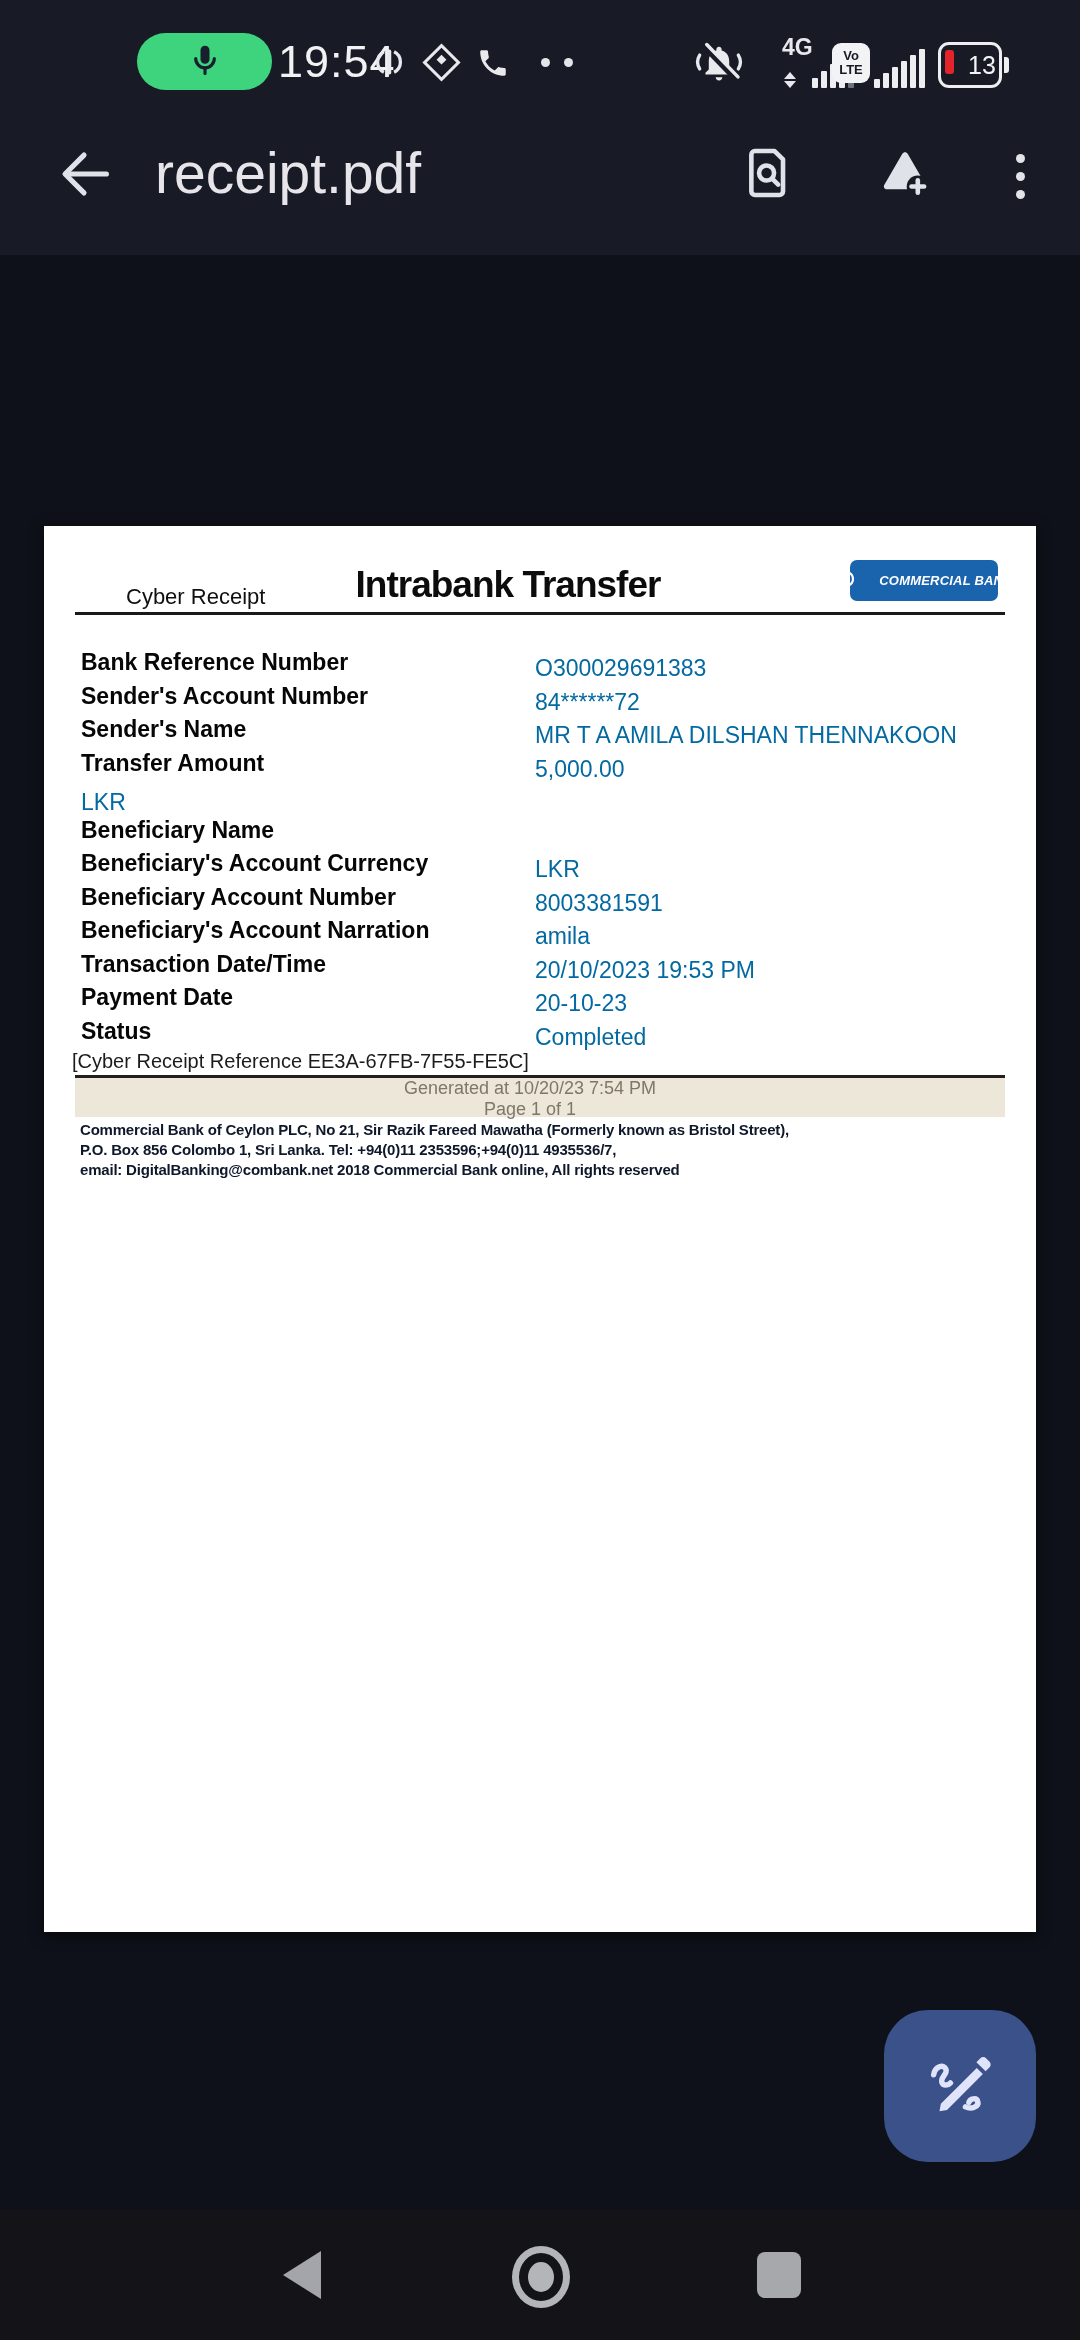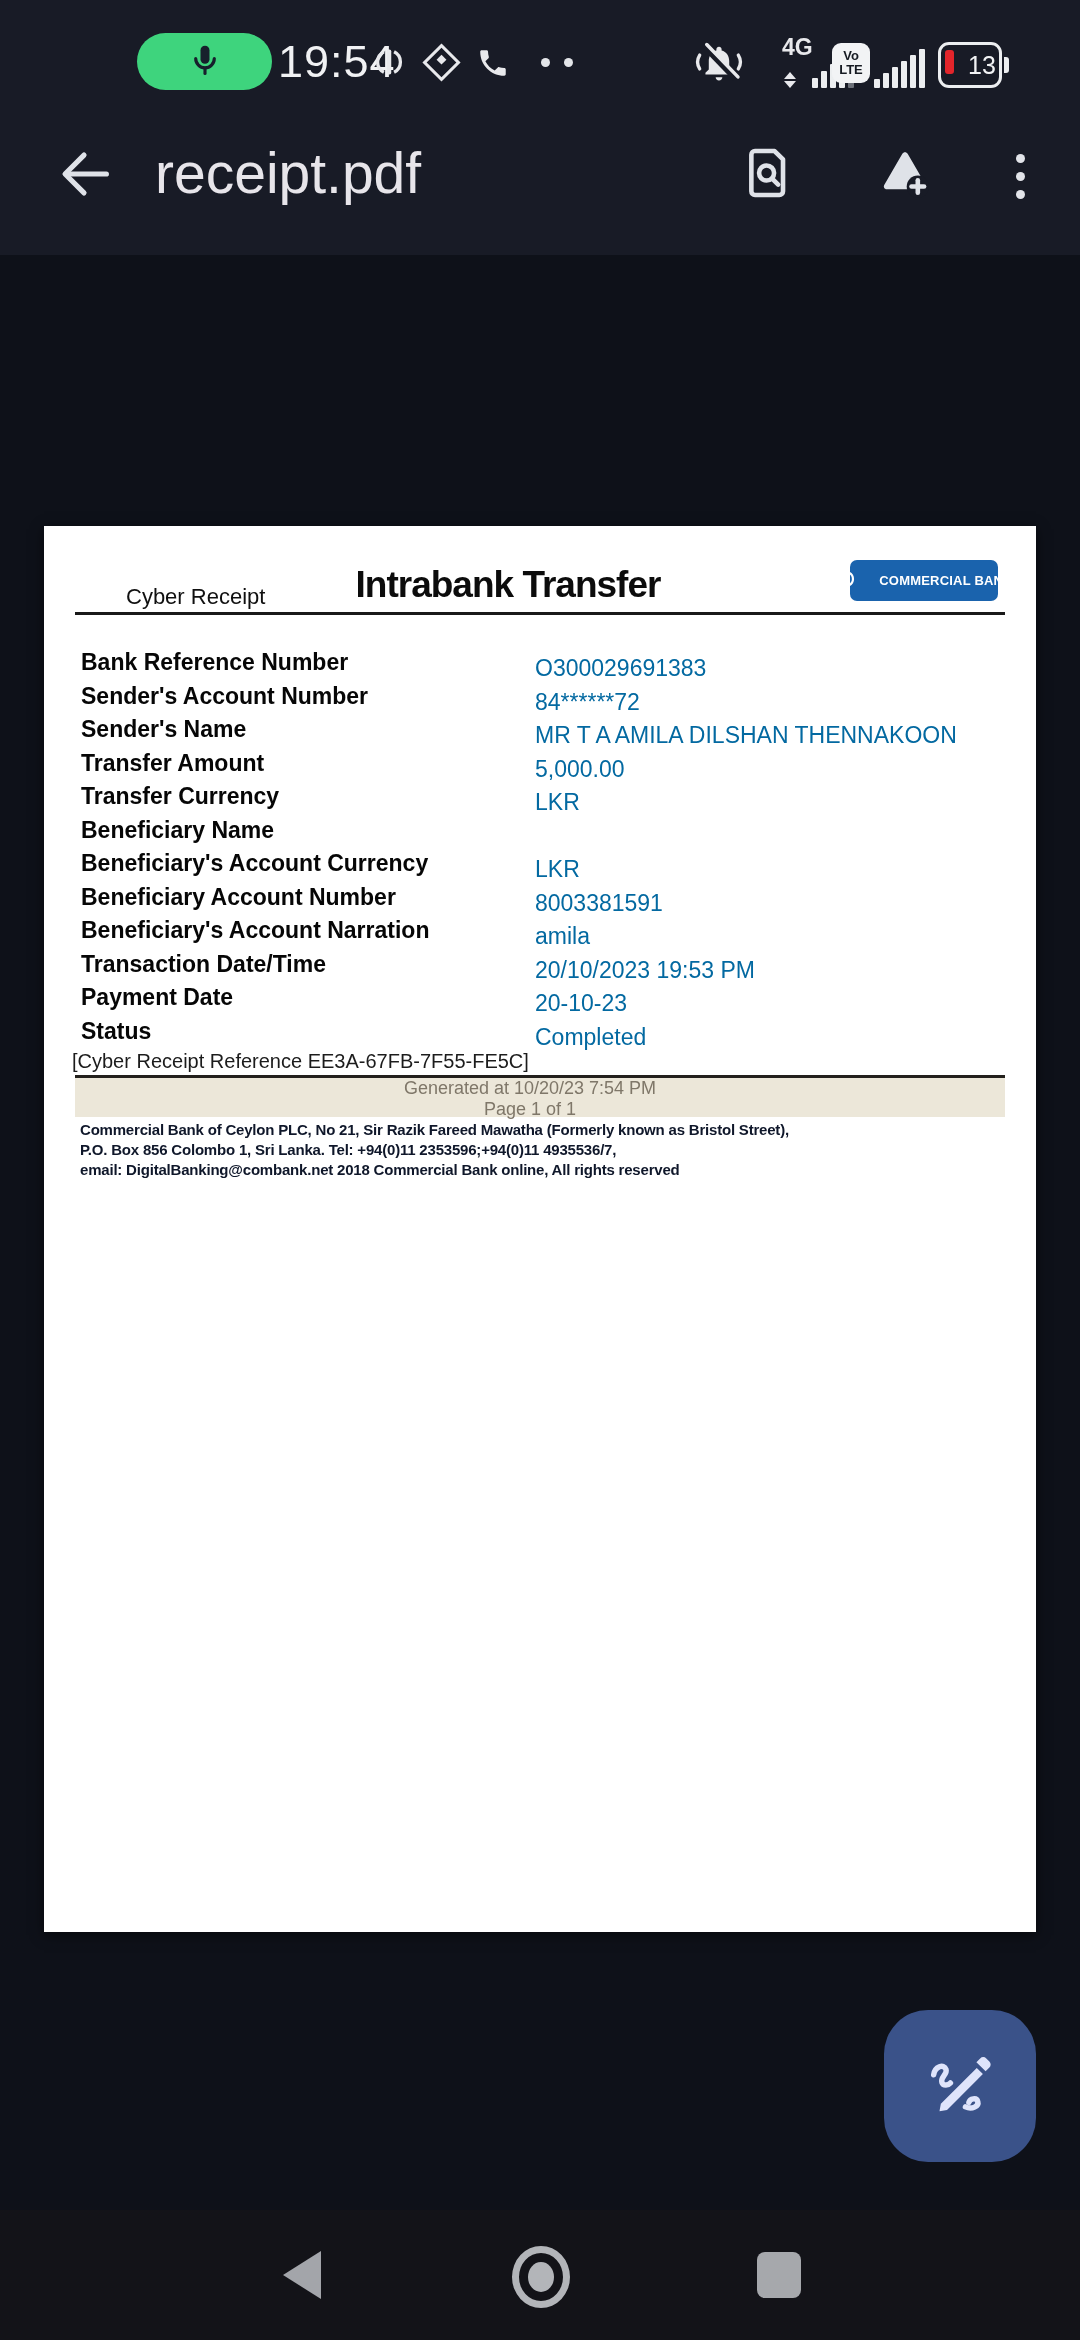--- a/index.html
+++ b/index.html
@@ -48,21 +48,21 @@
   .appbar-title{position:absolute;left:155px;top:140px;font-size:57px;font-weight:400;color:#e7e5ea;}
   .find-btn{left:736px;top:142px;width:66px;height:66px;}
   .drive-btn{left:872px;top:142px;width:66px;height:66px;}
   .menu-btn{left:996px;top:144px;width:48px;height:64px;flex-direction:column;gap:9px;}
   .menu-btn i{width:9px;height:9px;border-radius:50%;background:#e2e4e9;display:block;}
 
   
   .page{position:absolute;left:44px;top:526px;width:992px;height:1406px;background:#ffffff;box-shadow:0 3px 12px rgba(0,0,0,.55);}
   .doc-label{position:absolute;left:82px;top:58px;font-size:22px;color:#101010;}
   .doc-title{position:absolute;left:464px;top:38px;transform:translateX(-50%);font-size:37px;font-weight:700;letter-spacing:-1px;color:#0c0c0c;white-space:nowrap;}
-  .banklogo{position:absolute;left:806px;top:34px;width:148px;height:41px;background:#1a63ad;border-radius:7px;display:flex;align-items:center;justify-content:center;gap:22px;}
+  .banklogo{position:absolute;left:806px;top:34px;width:148px;height:41px;background:#1a63ad;border-radius:7px;display:flex;align-items:center;justify-content:center;gap:22px;font-style:italic;}
   .banklogo .logo-text{font-size:13px;font-weight:700;color:#ffffff;letter-spacing:.2px;white-space:nowrap;}
   .rule1{position:absolute;left:31px;top:86px;width:930px;height:3px;background:#191919;}
   .rows{position:absolute;left:37px;top:120px;width:930px;}
   .row{display:flex;align-items:center;height:33.5px;}
   .row .lbl{width:454px;font-size:23px;font-weight:700;color:#060606;}
   .row .val{font-size:23px;color:#0369a1;margin-top:12px;}
   .ref-note{position:absolute;left:28px;top:524px;font-size:20px;color:#1c1c1c;}
   .rule2{position:absolute;left:31px;top:549px;width:930px;height:3px;background:#23201c;}
   .gen-bar{position:absolute;left:31px;top:552px;width:930px;height:39px;background:#ece7d9;display:flex;justify-content:space-between;align-items:center;box-sizing:border-box;padding:0 28px 0 8px;font-size:18px;color:#7f7769;flex-direction:column;}
   .footer{position:absolute;left:36px;top:594px;font-size:15px;font-weight:700;color:#0f172a;line-height:20px;letter-spacing:-.2px;white-space:nowrap;}
@@ -225,21 +225,20 @@
       </div>
     <div class="row">
         <span class="lbl">Sender's Name</span>
         <span class="val">MR T A AMILA DILSHAN THENNAKOON</span>
       </div>
     <div class="row">
         <span class="lbl">Transfer Amount</span>
         <span class="val">5,000.00</span>
       </div>
     <div class="row">
-        <span class="lbl">Transfer Currency</span>
         <span class="val">LKR</span>
       </div>
     <div class="row">
         <span class="lbl">Beneficiary Name</span>
       </div>
     <div class="row">
         <span class="lbl">Beneficiary's Account Currency</span>
         <span class="val">LKR</span>
       </div>
     <div class="row">

